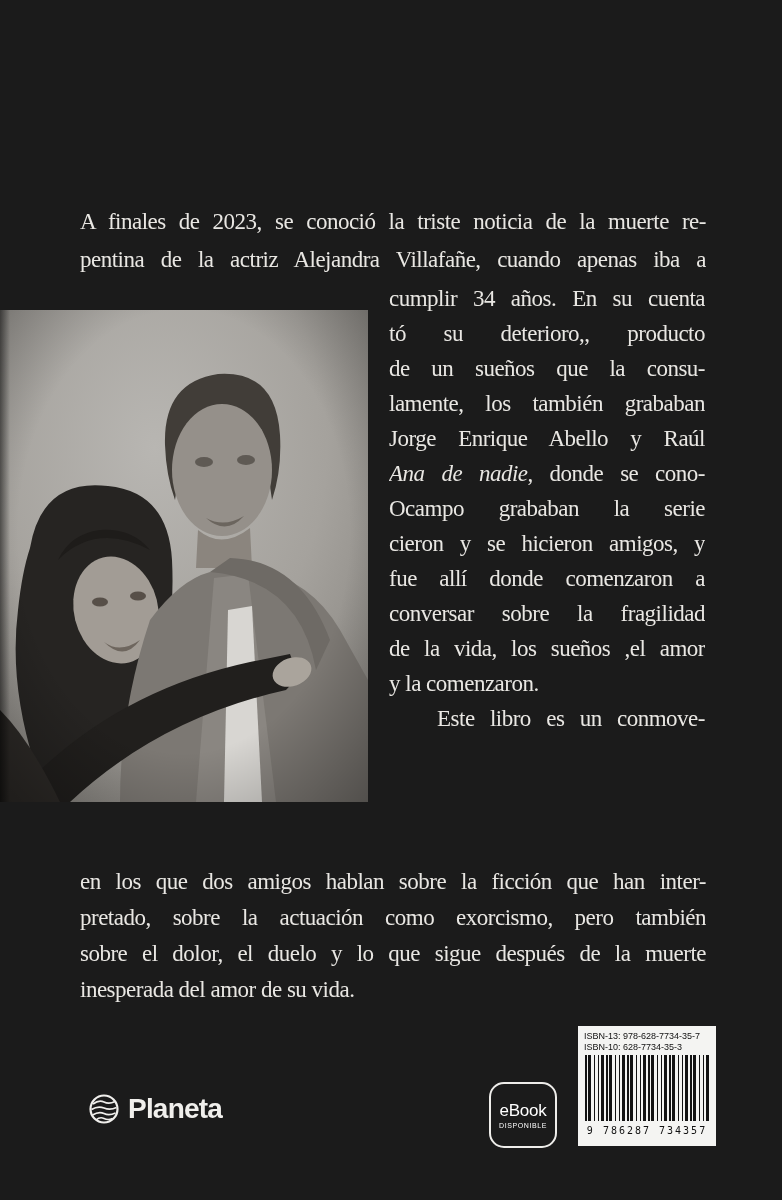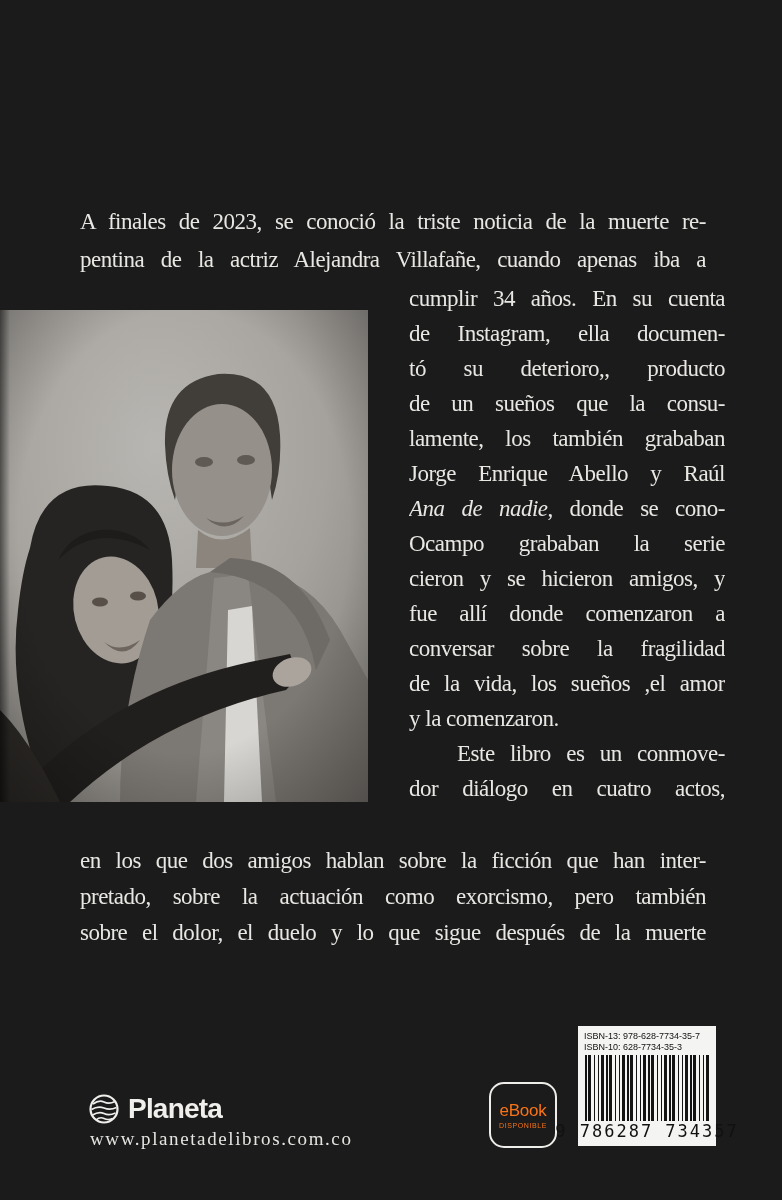--- a/index.html
+++ b/index.html
@@ -14,22 +14,22 @@
   
   .blurb-block{position:absolute;}
   .ln{
     height:35px;line-height:35px;
     font-size:23px;letter-spacing:-0.5px;
     text-align:justify;text-align-last:justify;
     overflow:hidden;white-space:normal;
   }
   .p1{left:80px;top:203px;width:626px;}
   .p1 .ln{height:38px;line-height:38px;}
-  .colcol{left:409px;top:281px;width:316px;}
-  .p3{left:80px;top:843px;width:626px;}
+  .colcol{left:389px;top:281px;width:316px;}
+  .p3{left:80px;top:864px;width:626px;}
   .p3 .ln{height:36px;line-height:36px;}
   .ln.left-last{text-align-last:left;}
   .ln.indent{text-indent:48px;}
   .ln i{font-style:italic;}
   
   .photo{
     position:absolute;left:0;top:310px;width:368px;height:492px;
     overflow:hidden;background:#9a9894;
   }
   .photo svg{display:block;}
@@ -46,21 +46,21 @@
   .publisher-url{
     position:absolute;left:90px;top:1128px;
     font-size:19px;letter-spacing:1.6px;color:#e6e4e0;
     font-family:"Liberation Serif","DejaVu Serif",serif;
   }
   
   .ebook{
     position:absolute;left:489px;top:1082px;width:64px;height:62px;
     border:2px solid #eeedea;border-radius:15px;
     display:flex;flex-direction:column;align-items:center;justify-content:center;
-    color:#f97316;
+    color:#ffffff;
     font-family:"Liberation Sans","DejaVu Sans",sans-serif;
   }
   .ebook-label{font-size:17px;line-height:18px;letter-spacing:-0.2px;}
   .ebook-sub{font-size:7px;letter-spacing:0.6px;margin-top:2px;}
   
   .isbn-box{
     position:absolute;left:578px;top:1026px;width:138px;height:120px;
     background:#f4f4f2;
     display:flex;flex-direction:column;align-items:center;
     font-family:"Liberation Sans","DejaVu Sans",sans-serif;
@@ -70,55 +70,54 @@
   .isbn-line:first-child{margin-top:5px;}
   .bars{
     width:124px;height:66px;margin-top:3px;
     background:repeating-linear-gradient(90deg,
       #131313 0 2px,#f4f4f2 2px 3px,#131313 3px 6px,#f4f4f2 6px 9px,
       #131313 9px 10px,#f4f4f2 10px 13px,#131313 13px 14px,#f4f4f2 14px 16px,
       #131313 16px 19px,#f4f4f2 19px 21px);
   }
   .barcode-number{
     font-family:"DejaVu Sans Mono","Liberation Mono",monospace;
-    font-size:17px;letter-spacing:2px;line-height:16px;margin-top:2px;white-space:nowrap;
+    font-size:10px;letter-spacing:2px;line-height:16px;margin-top:2px;white-space:nowrap;
   }
 </style>
 </head>
 <body>
 
 <div class="cover">
 
   <div class="blurb-block p1">
     <div class="ln">A finales de 2023, se conoció la triste noticia de la muerte re-</div>
     <div class="ln">pentina de la actriz Alejandra Villafañe, cuando apenas iba a</div>
   </div>
 
   <div class="blurb-block colcol">
     <div class="ln">cumplir 34 años. En su cuenta</div>
-    <div class="ln">de Instagram, ella documen-</div>
     <div class="ln">tó su deterioro,, producto</div>
     <div class="ln">de un sueños que la consu-</div>
     <div class="ln">lamente, los también grababan</div>
     <div class="ln">Jorge Enrique Abello y Raúl</div>
     <div class="ln"><i>Ana de nadie</i><span>, donde se cono-</span></div>
     <div class="ln">Ocampo grababan la serie</div>
     <div class="ln">cieron y se hicieron amigos, y</div>
     <div class="ln">fue allí donde comenzaron a</div>
     <div class="ln">conversar sobre la fragilidad</div>
     <div class="ln">de la vida, los sueños ,el amor</div>
     <div class="ln left-last">y la comenzaron.</div>
     <div class="ln indent">Este libro es un conmove-</div>
-    <div class="ln">dor diálogo en cuatro actos,</div>
   </div>
 
   <div class="blurb-block p3">
     <div class="ln">en los que dos amigos hablan sobre la ficción que han inter-</div>
     <div class="ln">pretado, sobre la actuación como exorcismo, pero también</div>
     <div class="ln">sobre el dolor, el duelo y lo que sigue después de la muerte</div>
+    <div class="ln left-last">inesperada del amor de su vida.</div>
   </div>
 
   <div class="photo" title="">
     <svg width="368" height="492" viewBox="0 0 368 492" xmlns="http://www.w3.org/2000/svg">
       <defs>
         <radialGradient id="wall" cx="42%" cy="28%" r="85%">
           <stop offset="0%" stop-color="#b8b6b2"></stop>
           <stop offset="55%" stop-color="#a5a29d"></stop>
           <stop offset="100%" stop-color="#84817c"></stop>
         </radialGradient>
@@ -165,21 +164,20 @@
   <div class="planeta">
     <svg width="32" height="32" viewBox="0 0 32 32">
       <circle cx="16" cy="16" r="13.5" fill="none" stroke="#f0efec" stroke-width="2.2"></circle>
       <path d="M5,11 Q11,6.5 16,9 Q21,11.5 27,8.5" fill="none" stroke="#f0efec" stroke-width="1.7"></path>
       <path d="M3.5,16.5 Q10,12.5 16,15 Q22,17.5 28.5,14.5" fill="none" stroke="#f0efec" stroke-width="1.7"></path>
       <path d="M4.5,22 Q11,18 16,20.5 Q21,23 27.5,20" fill="none" stroke="#f0efec" stroke-width="1.7"></path>
       <path d="M8,27 Q12,23.5 16,25.5 Q20,27.5 24.5,25.5" fill="none" stroke="#f0efec" stroke-width="1.6"></path>
     </svg>
     <span class="planeta-word">Planeta</span>
   </div>
-  <div class="publisher-url">www.planetadelibros.com.co</div>
 
   <div class="ebook">
     <span class="ebook-label">eBook</span>
     <span class="ebook-sub">DISPONIBLE</span>
   </div>
 
   <div class="isbn-box">
     <div class="isbn-line">ISBN-13: 978-628-7734-35-7</div>
     <div class="isbn-line">ISBN-10: 628-7734-35-3</div>
     <div class="bars"></div>

